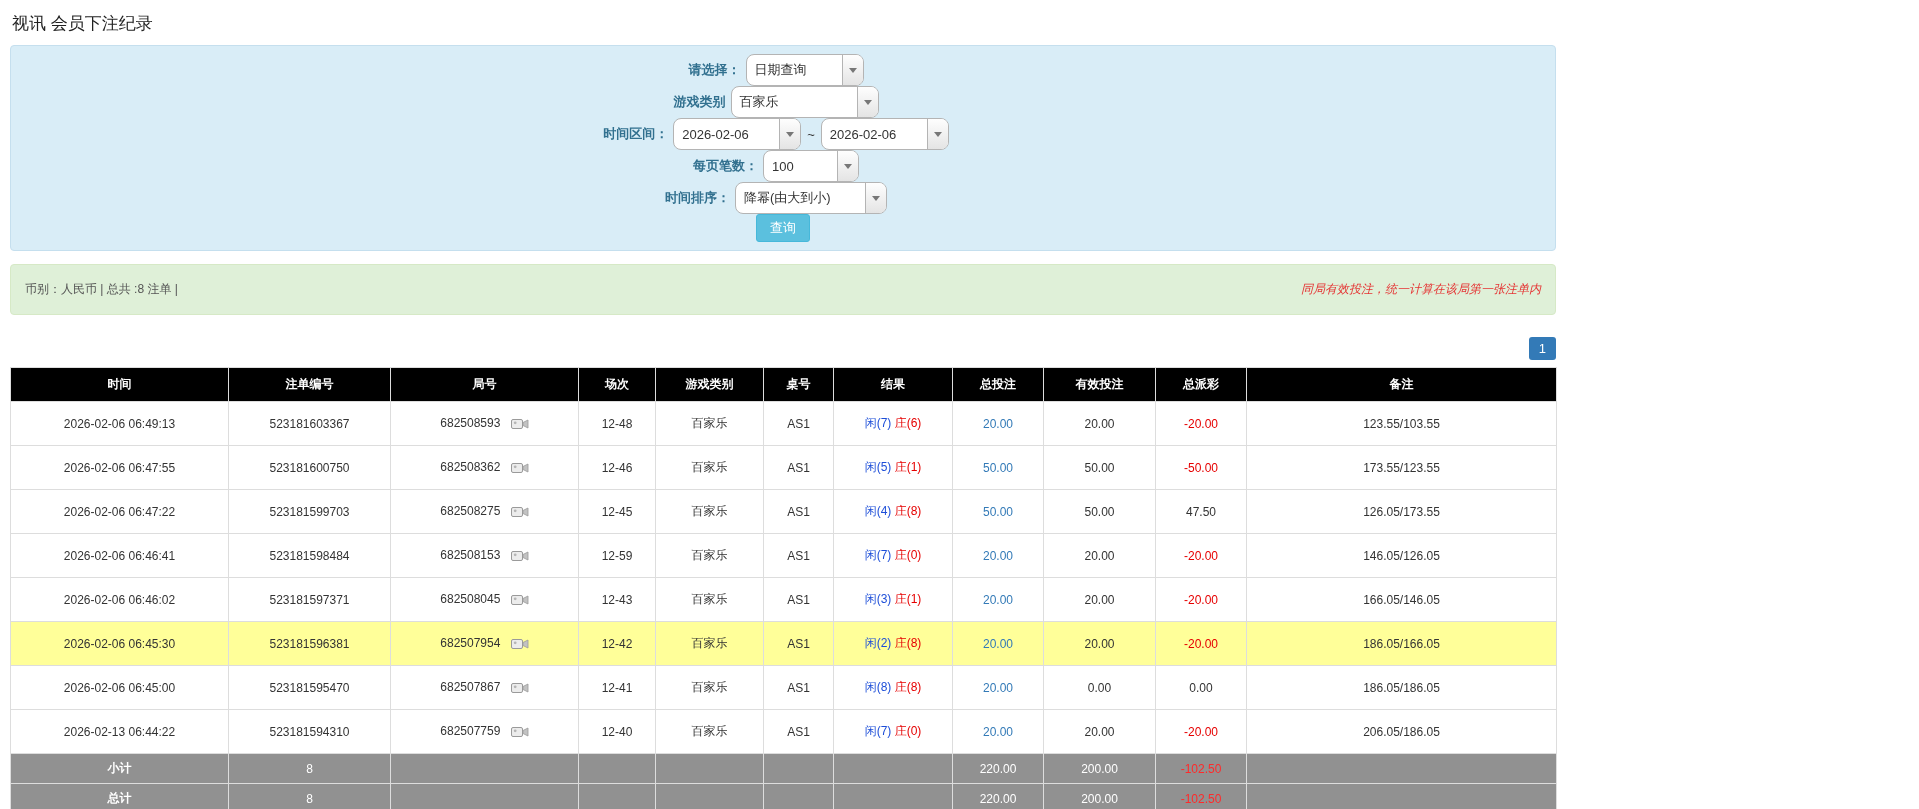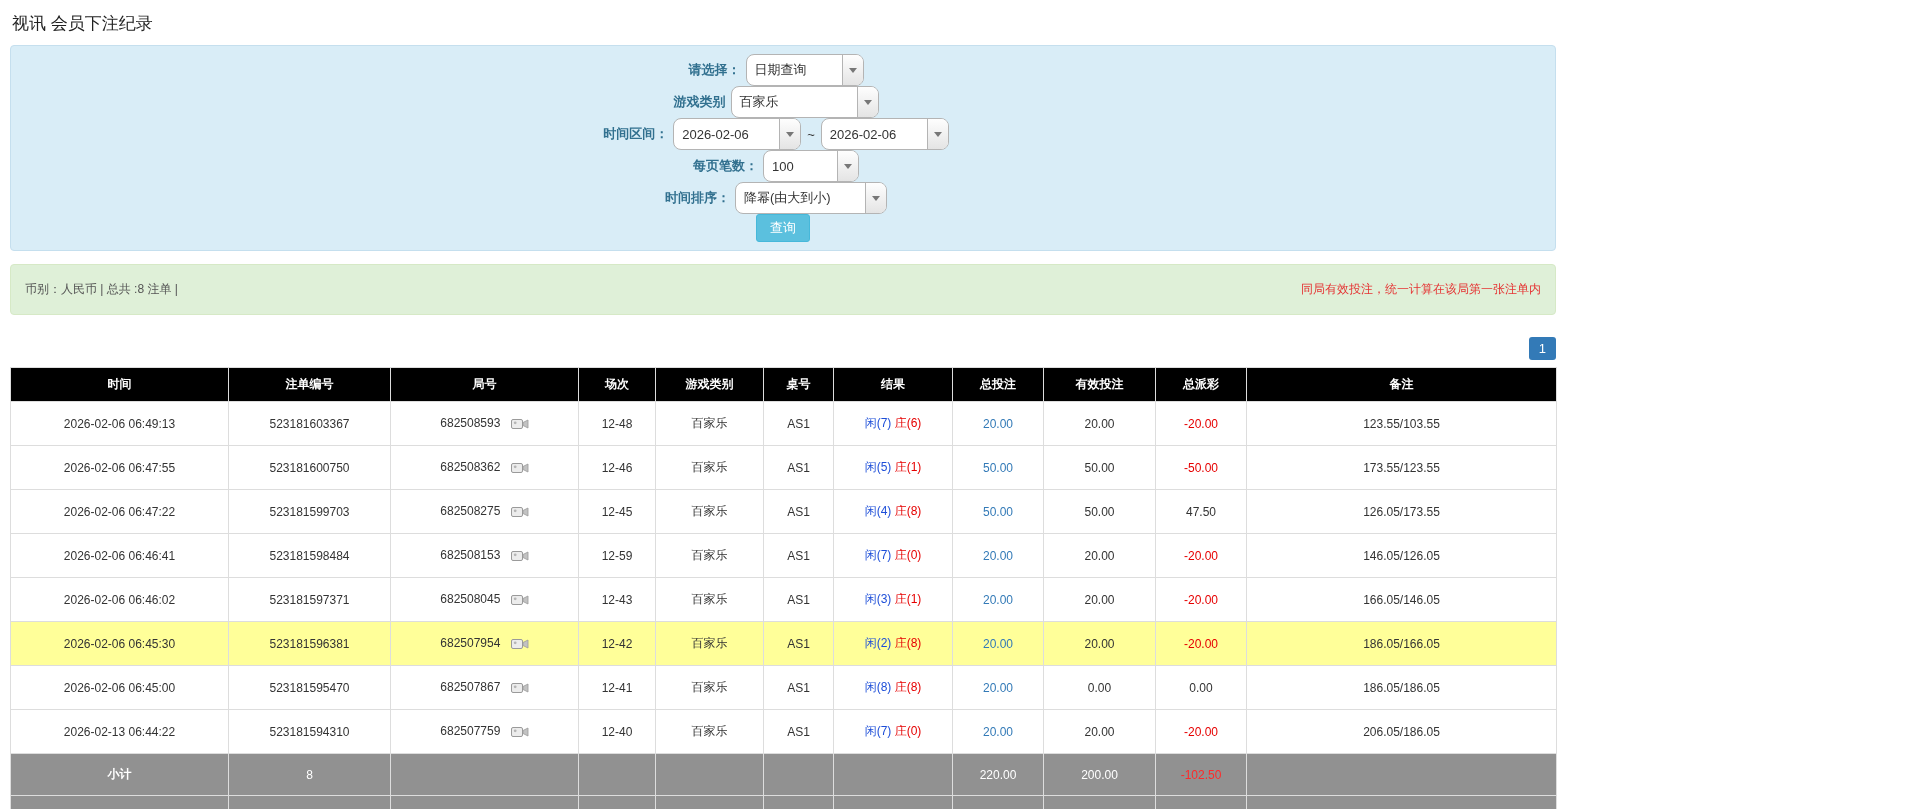--- a/index.html
+++ b/index.html
@@ -92,21 +92,21 @@
     background: #dff0d8;
     border: 1px solid #d6e9c6;
     border-radius: 4px;
     padding: 16px 14px;
     display: flex;
     justify-content: space-between;
     align-items: center;
     font-size: 12px;
   }
   .summary-left { color: #555; }
-  .summary-right { color: #e53333; }
+  .summary-right { color: #e53333; font-style: italic; }
 
   
   .pagination { margin: 22px 0 7px; display: flex; justify-content: flex-end; }
   .page-btn {
     background: #337ab7;
     color: #fff;
     font-size: 13px;
     padding: 5px 10px;
     border-radius: 3px;
     cursor: pointer;
@@ -146,21 +146,21 @@
   .video-icon {
     display: inline-block;
     vertical-align: middle;
     margin-left: 7px;
     cursor: pointer;
     line-height: 0;
   }
   tr.total-row td {
     background: #919191;
     color: #fff;
-    height: 42px;
+    height: 30px;
     font-size: 12px;
   }
   tr.total-row td:first-child { font-weight: bold; }
   tr.total-row td.neg { color: #ff2a2a; }
 </style>
 </head>
 <body>
 
 <div class="container">
 

